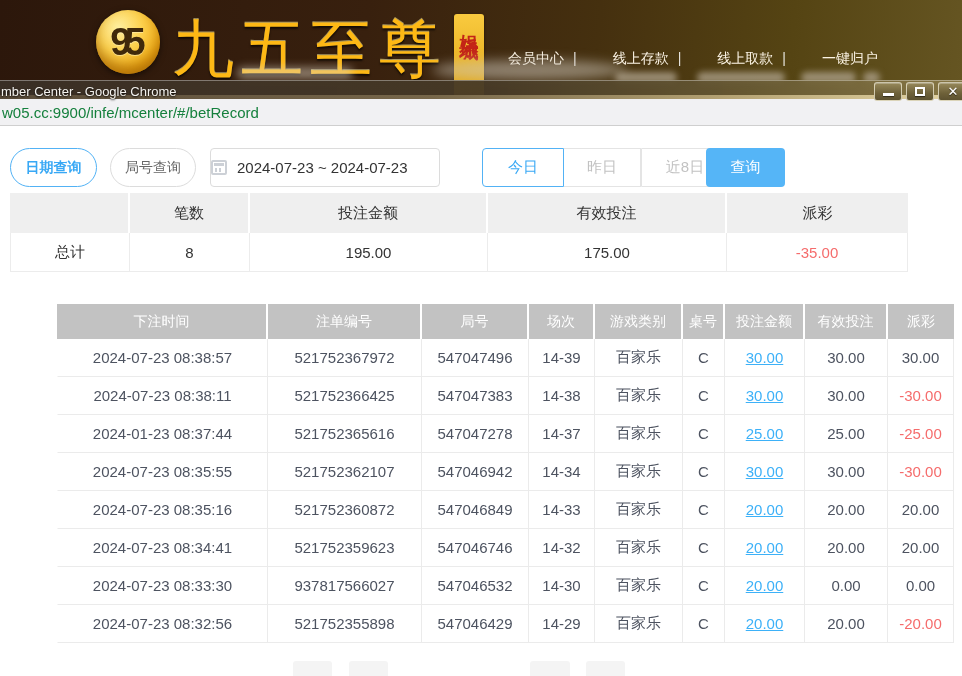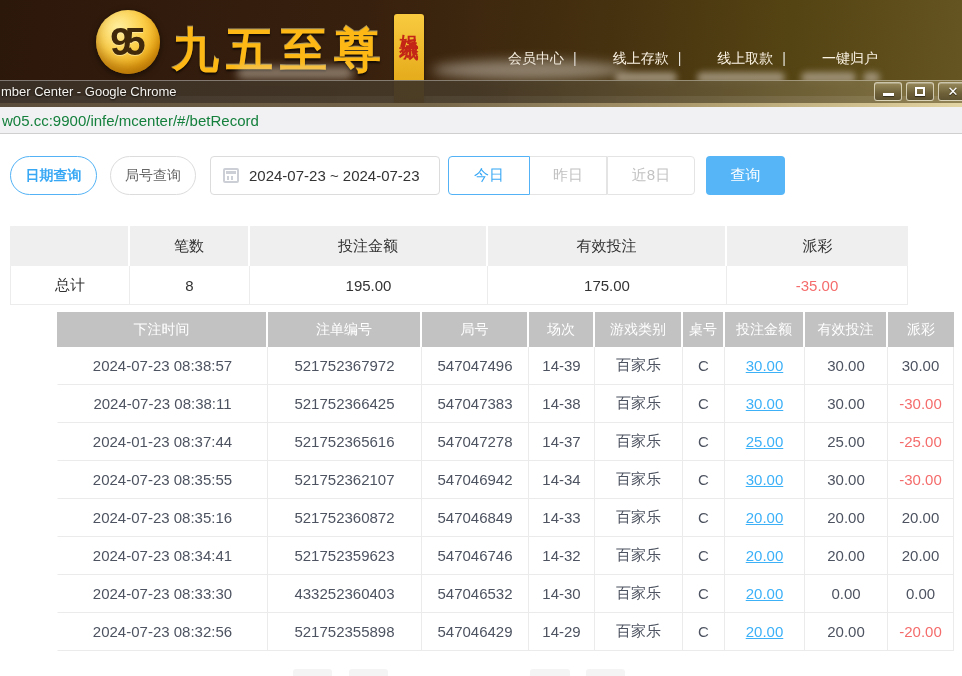--- a/index.html
+++ b/index.html
@@ -10,42 +10,42 @@
   
   .banner { position:absolute; top:0; left:0; width:962px; height:96px;
     background:linear-gradient(95deg,#2c170b 0%,#38200e 38%,#45300f 62%,#554413 82%,#655522 100%); }
   .logo-wrap { position:absolute; left:96px; top:6px; display:flex; align-items:flex-start;text-align:right; }
   .logo-circle { width:64px; height:64px; border-radius:50%;
     background:radial-gradient(circle at 35% 28%,#ffefa0 0%,#fcd14e 38%,#f0ab14 70%,#c98606 100%);
     box-shadow:inset 0 -8px 12px rgba(140,80,0,.55), 0 2px 6px rgba(0,0,0,.55);
     display:flex; align-items:center; justify-content:center; margin-top:4px; }
   .logo-circle span { font-size:38px; font-weight:bold; color:#40290a; letter-spacing:-7px;
     padding-right:7px; text-shadow:0 1px 0 rgba(255,240,180,.6); }
-  .logo-title { font-size:47px; font-weight:bold; color:#fdb815; letter-spacing:7px;
-    margin:20px 6px 0 12px; line-height:1;
+  .logo-title { font-size:62px; font-weight:normal; color:#fdb815; letter-spacing:7px;
+    margin:12px 6px 0 12px; line-height:1;
     text-shadow:0 2px 2px rgba(0,0,0,.65), 0 -1px 0 rgba(255,245,170,.55); }
   .logo-tag { width:30px; height:92px; margin-top:8px; border-radius:3px;
     background:linear-gradient(180deg,#f9ca3f,#dda00e); color:#c32517; font-weight:bold;
     font-size:19px; writing-mode:vertical-rl; text-orientation:upright; letter-spacing:3px;
     display:flex; align-items:center; justify-content:flex-start; padding-top:5px;
     box-shadow:0 1px 3px rgba(0,0,0,.5); }
   .top-nav { position:absolute; top:50px; right:84px; font-size:14px; color:#fbf3e4; white-space:nowrap; }
   .top-nav .lnk { cursor:pointer;margin-left:27px; }
   .top-nav .sep { padding:0 9px; color:rgba(255,255,255,.85); }
   .smudge { position:absolute; filter:blur(4px); border-radius:6px; }
   .sm1 { left:237px; top:67px; width:116px; height:12px; background:rgba(226,216,198,.5); }
   .sm2 { left:432px; top:60px; width:195px; height:20px; background:rgba(205,198,186,.55); filter:blur(6px); border-radius:50%; }
   .sm3 { left:615px; top:72px; width:62px;  height:11px; background:rgba(172,160,138,.8); filter:blur(3px); }
   .sm4 { left:697px; top:72px; width:88px;  height:11px; background:rgba(172,160,138,.8); filter:blur(3px); }
   .sm5 { left:801px; top:72px; width:55px;  height:11px; background:rgba(172,160,138,.8); filter:blur(3px); }
   .sm6 { left:863px; top:72px; width:17px;  height:11px; background:rgba(172,160,138,.8); filter:blur(3px); }
 
   
   .bwindow { position:absolute; top:80px; left:0; width:962px; height:596px; }
-  .titlebar { position:relative; height:23px;
+  .titlebar { position:relative; height:15px;
     background:linear-gradient(90deg,rgba(58,47,38,.97) 0%,rgba(70,57,38,.95) 50%,rgba(104,90,52,.93) 78%,rgba(138,122,72,.93) 100%);
     border-top:1px solid rgba(255,255,255,.35); }
   .titlebar-text { position:absolute; left:1px; top:3px; font-size:13px; color:#f4f2ee;
     text-shadow:0 1px 2px rgba(0,0,0,.9); white-space:nowrap; }
   .win-controls { position:absolute; top:1px; right:-6px; display:flex; }
   .win-btn { width:28px; height:19px; margin-left:4px; border:1px solid rgba(250,245,225,.7); border-radius:3px;
     background:linear-gradient(180deg,#97895b 0%,#6e6139 60%,#5d5230 100%);
     display:flex; align-items:center; justify-content:center; cursor:pointer;
     box-shadow:inset 0 1px 0 rgba(255,255,255,.25); }
   .glyph-min { width:11px; height:3px; background:#fff; margin-top:6px; box-shadow:0 1px 1px rgba(0,0,0,.5); }
@@ -60,34 +60,34 @@
   
   .content { position:relative; height:541px; background:#fff; }
 
   .pill, .grp-btn, .search-btn, .date-input { position:absolute; top:22px; height:39px;
     display:flex; align-items:center; justify-content:center; font-size:14px; background:#fff; cursor:pointer; }
   .pill { border-radius:20px; border:1px solid #dcdcdc; color:#666; }
   .pill.active { border-color:#52b2f5; color:#38a8f5; font-weight:bold; }
   .pill-date { left:10px; width:87px; }
   .pill-round { left:110px; width:86px; }
   .date-input { left:210px; width:230px; border:1px solid #dcdcdc; border-radius:4px;
-    justify-content:flex-start; padding-left:12px; color:#333; font-size:15px; }
+    justify-content:flex-start; color:#333; font-size:15px; }
   .cal-icon { width:16px; height:15px; border:2px solid #ccd0d6; border-radius:2px; margin-right:10px; position:relative; }
   .cal-icon::before { content:""; position:absolute; left:1px; right:1px; top:1px; height:3px; background:#ccd0d6; }
   .cal-icon::after { content:""; position:absolute; left:2px; top:6px; width:8px; height:4px;
     background:repeating-linear-gradient(90deg,#ccd0d6 0 2px,transparent 2px 4px); }
-  .grp-btn { border:1px solid #e4e4e4; color:#c2c2c2; font-size:15px; }
+  .grp-btn { border:1px solid #e4e4e4; color:#c2c2c2; font-size:15px;margin-left:34px; }
   .g-today { left:448px; width:82px; border-radius:4px 0 0 4px; border:1px solid #52b2f5; color:#38a8f5; z-index:2; }
   .g-yest  { left:530px; width:77px; border-left:none; }
   .g-last8 { left:607px; width:88px; border-left:1px solid #e4e4e4; border-radius:0 4px 4px 0; }
   .search-btn { left:706px; width:79px; background:#55b5f7; border:none; border-radius:4px;
     color:#fff; font-size:15px; }
 
   
-  .sum-table { position:absolute; left:10px; top:92px; width:734px; font-size:15px; }
+  .sum-table { position:absolute; left:10px; top:67px; width:734px; font-size:15px; }
   .sum-head, .sum-row { display:grid; grid-template-columns:120px 120px 238px 239px 181px; }
   .sum-head > div { background:#efefef; height:40px; display:flex; align-items:center; justify-content:center;
     color:#333; border-right:2px solid #fff; }
   .sum-head > div:last-child { border-right:none; }
   .sum-row > div { height:39px; display:flex; align-items:center; justify-content:center; color:#333;
     border-bottom:1px solid #ececec; border-right:1px solid #ececec; }
   .sum-row > div:first-child { border-left:1px solid #ececec; }
 
   
   .bet-table { position:absolute; left:10px; top:178px; width:897px; }
@@ -254,21 +254,21 @@
               <div class="tcell">547046746</div>
               <div class="tcell">14-32</div>
               <div class="tcell">百家乐</div>
               <div class="tcell">C</div>
               <div class="tcell amt-link">20.00</div>
               <div class="tcell">20.00</div>
               <div class="tcell">20.00</div>
             </div>
             <div class="trow">
               <div class="tcell">2024-07-23 08:33:30</div>
-              <div class="tcell">433252360403</div>
+              <div class="tcell">937817566027</div>
               <div class="tcell">547046532</div>
               <div class="tcell">14-30</div>
               <div class="tcell">百家乐</div>
               <div class="tcell">C</div>
               <div class="tcell amt-link">20.00</div>
               <div class="tcell">0.00</div>
               <div class="tcell">0.00</div>
             </div>
             <div class="trow">
               <div class="tcell">2024-07-23 08:32:56</div>

